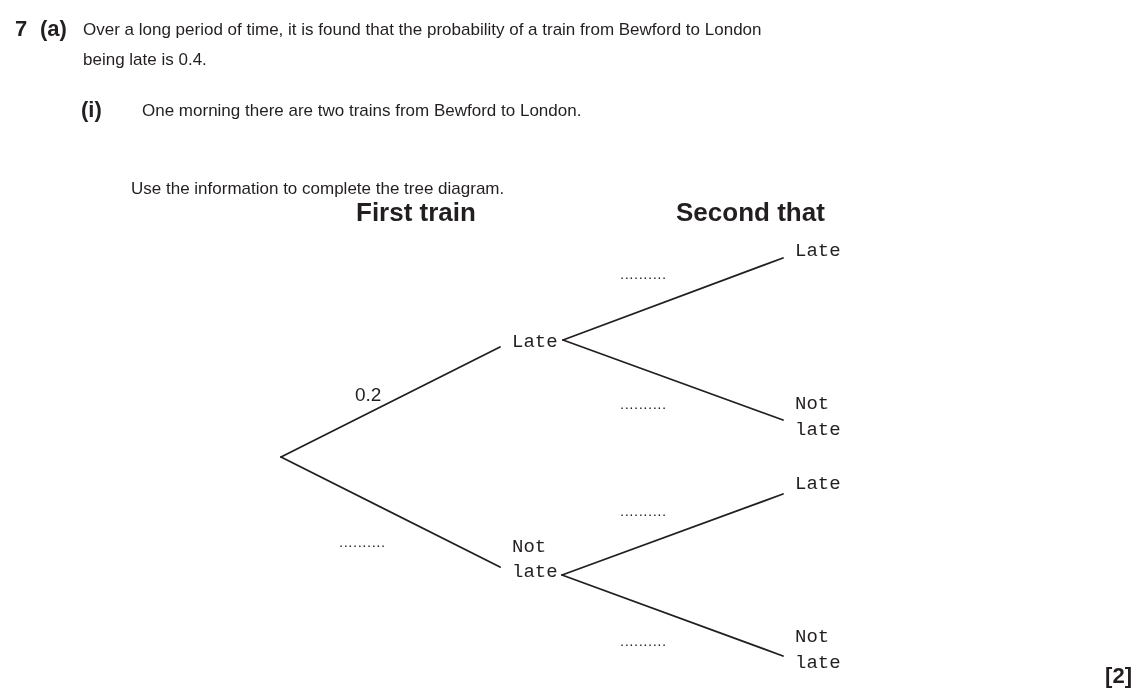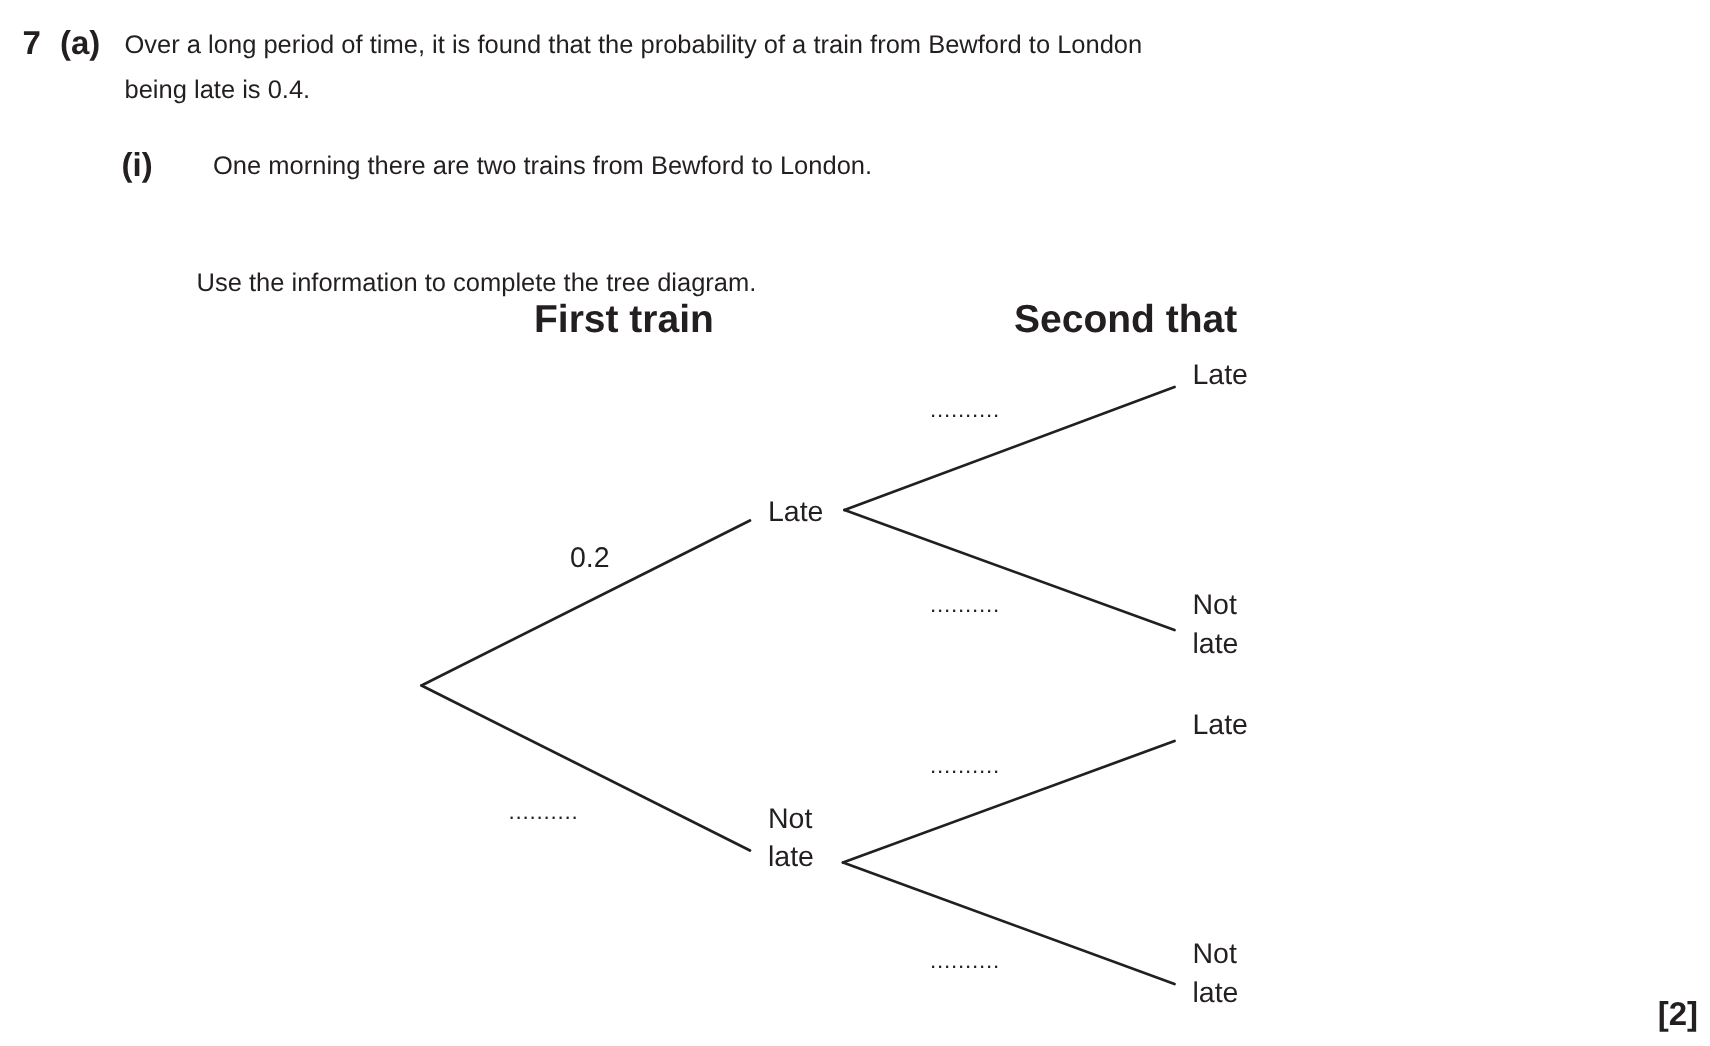--- a/index.html
+++ b/index.html
@@ -37,20 +37,21 @@
     .sub-l1 { left: 142px; top: 96px; }
     .sub-l2 { left: 131px; top: 142px; margin-top: 32px; }
     .col-head {
       font-size: 26px; font-weight: bold;
     }
     .col-first { left: 356px; top: 197px; }
     .col-second { left: 676px; top: 197px; }
     .tree-label {
       font-size: 19px;
       line-height: 26px;
+      font-family: Liberation Mono, monospace;
     }
     .prob-given {
       font-size: 19px;
     }
     .blank {
       font-size: 15px;
       letter-spacing: 0.5px;
       color: #231f20;
     }
     .marks {
@@ -88,21 +89,21 @@
 
       <line x1="562" y1="575" x2="783" y2="494"></line>
       <line x1="562" y1="575" x2="783" y2="656"></line>
     </g>
   </svg>
 
   <div class="abs col-head col-first">First train</div>
   <div class="abs col-head col-second">Second that</div>
 
   <div class="abs tree-label" style="left:512px; top:329px;">Late</div>
-  <div class="abs prob-given" style="left:355px; top:362px;margin-left:25px;">0.2</div>
+  <div class="abs prob-given" style="left:355px; top:384px;">0.2</div>
 
   <div class="abs tree-label" style="left:512px; top:534px;">Not</div>
   <div class="abs tree-label" style="left:512px; top:559px;">late</div>
   <div class="abs blank" style="left:339px; top:533px;">..........</div>
 
   <div class="abs tree-label" style="left:795px; top:238px;">Late</div>
   <div class="abs blank" style="left:620px; top:265px;">..........</div>
 
   <div class="abs tree-label" style="left:795px; top:391px;">Not</div>
   <div class="abs tree-label" style="left:795px; top:417px;">late</div>

